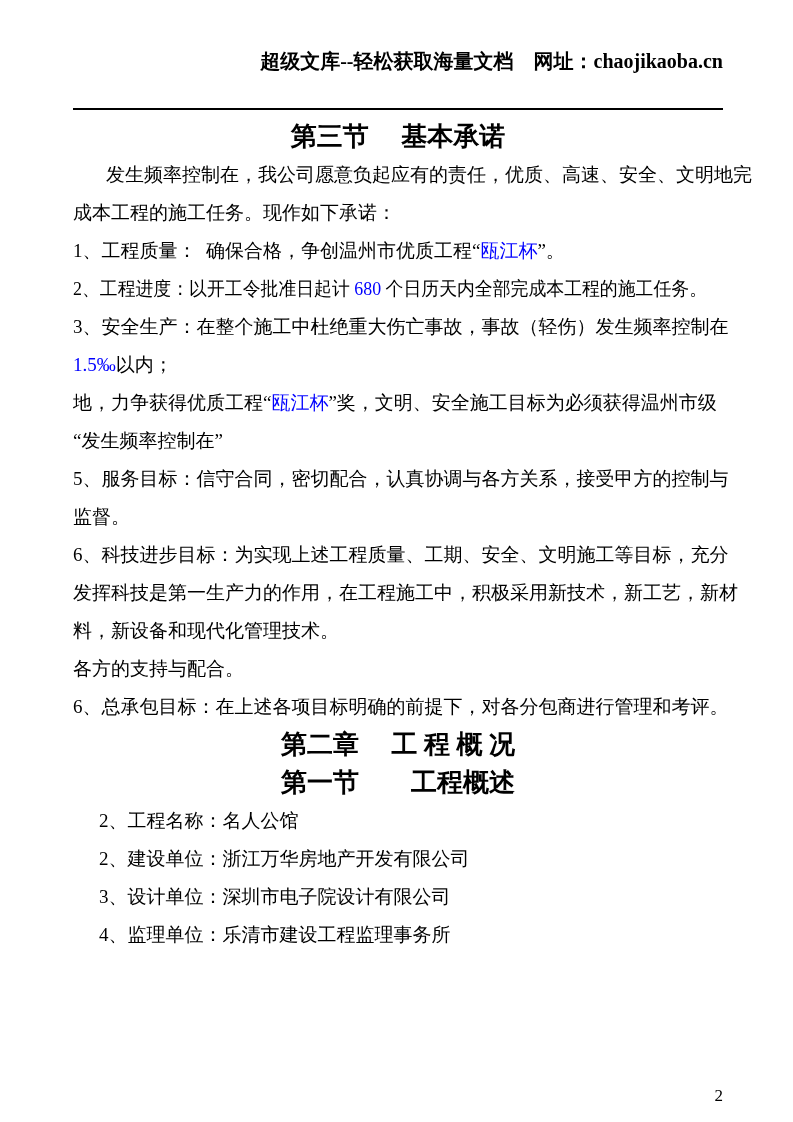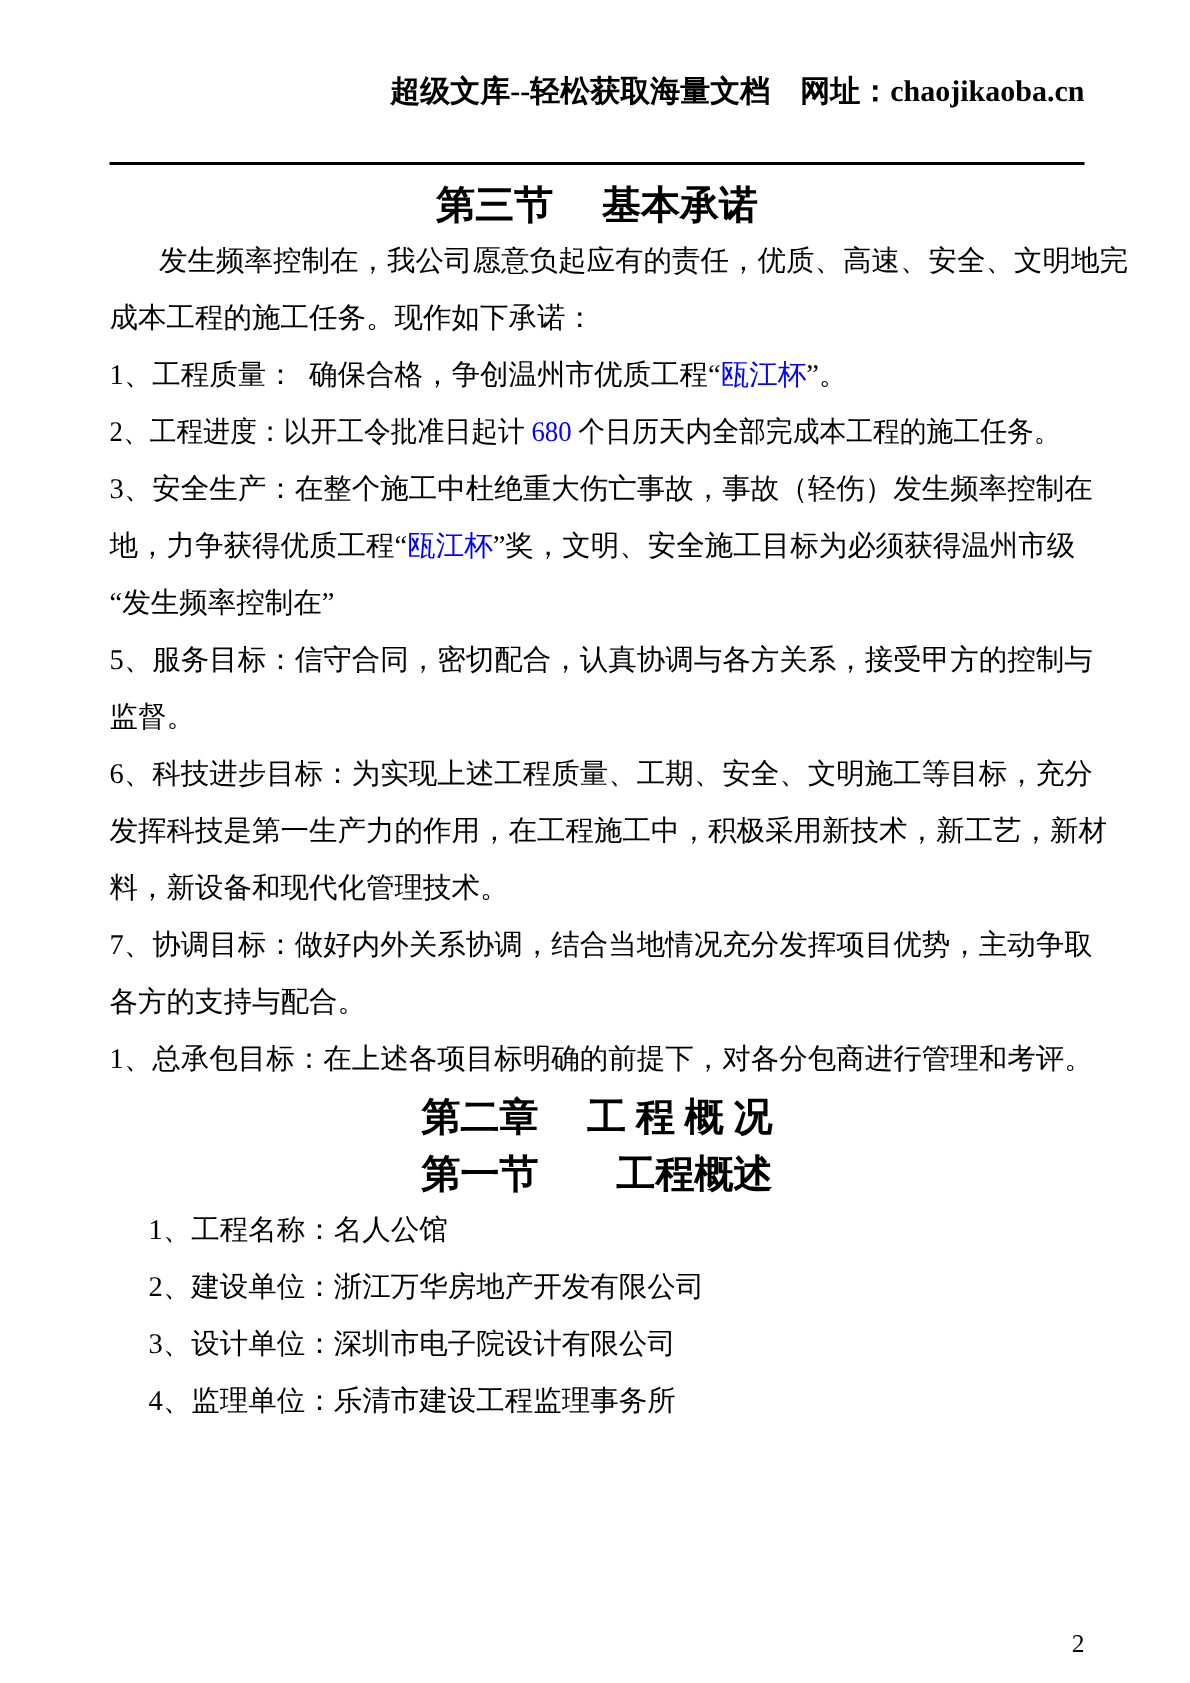--- a/index.html
+++ b/index.html
@@ -43,33 +43,33 @@
 
   <div class="doc-header">超级文库--轻松获取海量文档    网址：chaojikaoba.cn</div>
 
   <div class="content">
       <div class="line heading"><span>第三节     基本承诺</span></div>
       <div class="line indent"><span>发生频率控制在，我公司愿意负起应有的责任，优质、高速、安全、文明地完</span></div>
       <div class="line"><span>成本工程的施工任务。现作如下承诺：</span></div>
       <div class="line"><span>1、工程质量：  确保合格，争创温州市优质工程“</span><span class="blue">瓯江杯</span><span>”。</span></div>
       <div class="line fit"><span>2、工程进度：以开工令批准日起计 </span><span class="blue">680</span><span> 个日历天内全部完成本工程的施工任务。</span></div>
       <div class="line"><span>3、安全生产：在整个施工中杜绝重大伤亡事故，事故（轻伤）发生频率控制在</span></div>
+      <div class="line"><span class="blue">1.5‰</span><span>以内；</span></div>
       <div class="line"><span>地，力争获得优质工程“</span><span class="blue">瓯江杯</span><span>”奖，文明、安全施工目标为必须获得温州市级</span></div>
       <div class="line"><span>“发生频率控制在”</span></div>
       <div class="line"><span>5、服务目标：信守合同，密切配合，认真协调与各方关系，接受甲方的控制与</span></div>
       <div class="line"><span>监督。</span></div>
       <div class="line"><span>6、科技进步目标：为实现上述工程质量、工期、安全、文明施工等目标，充分</span></div>
       <div class="line"><span>发挥科技是第一生产力的作用，在工程施工中，积极采用新技术，新工艺，新材</span></div>
       <div class="line"><span>料，新设备和现代化管理技术。</span></div>
-      <div class="line"><span>7、协调目标：做好内外关系协调，结合当地情况充分发挥项目优势，主动争取</span></div>
       <div class="line"><span>各方的支持与配合。</span></div>
-      <div class="line"><span>1、总承包目标：在上述各项目标明确的前提下，对各分包商进行管理和考评。</span></div>
+      <div class="line"><span>6、总承包目标：在上述各项目标明确的前提下，对各分包商进行管理和考评。</span></div>
       <div class="line heading"><span>第二章     工 程 概 况</span></div>
       <div class="line heading"><span>第一节        工程概述</span></div>
-      <div class="line list"><span>1、工程名称：名人公馆</span></div>
+      <div class="line list"><span>2、工程名称：名人公馆</span></div>
       <div class="line list"><span>2、建设单位：浙江万华房地产开发有限公司</span></div>
       <div class="line list"><span>3、设计单位：深圳市电子院设计有限公司</span></div>
       <div class="line list"><span>4、监理单位：乐清市建设工程监理事务所</span></div>
     </div>
 
   <div class="pagenum">2</div>
 
 </div>
 
 </body></html>

